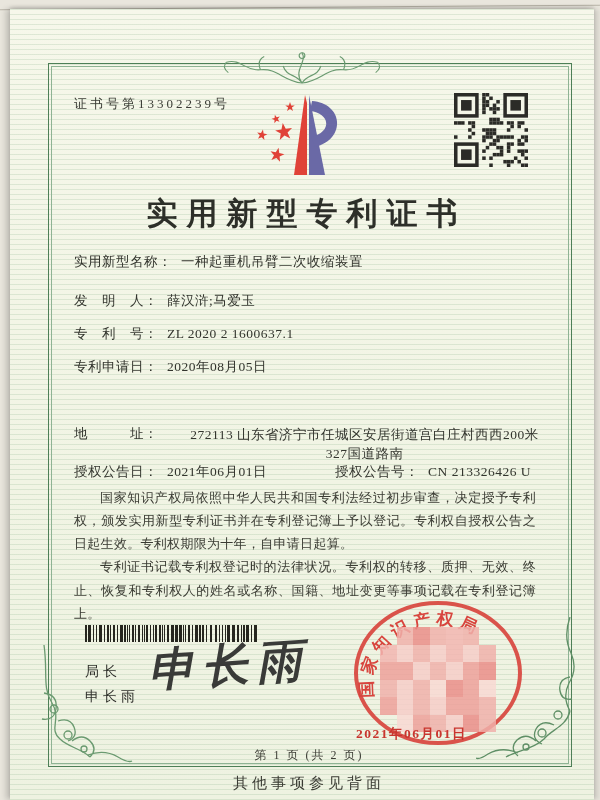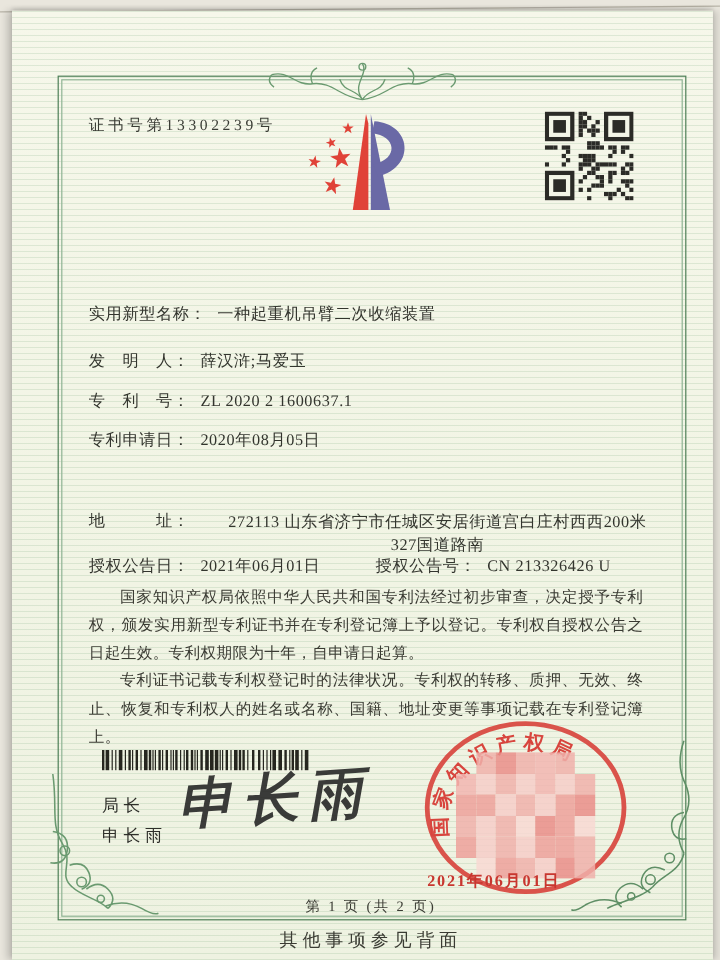--- a/index.html
+++ b/index.html
@@ -33,21 +33,21 @@
   .title{
     position:absolute;left:0;top:184px;width:584px;text-align:center;
     font-size:31px;font-weight:700;letter-spacing:9px;text-indent:9px;color:#2d2f29;
   }
   .row{
     position:absolute;left:64px;right:40px;font-size:13.5px;color:#33352e;
     letter-spacing:.5px;white-space:nowrap;
   }
   .row .lbl{margin-right:9px;}
   .addr-lines{display:inline-block;vertical-align:top;white-space:normal;width:395px;line-height:19px;text-align:center;}
-  .grant-flex{display:flex;gap:46px;align-items:flex-end;}
+  .grant-flex{display:flex;gap:68px;align-items:flex-end;}
   .paras{
     position:absolute;left:64px;top:477px;width:462px;
     font-size:13px;line-height:1.78;color:#3a3b33;text-align:justify;letter-spacing:.3px;
   }
   .paras p{margin:0;text-indent:2em;}
   .barcode{position:absolute;left:75px;top:616px;width:175px;height:17px;}
   .signer{
     position:absolute;left:75px;top:650px;font-size:14px;line-height:25px;
     letter-spacing:4px;color:#2e2f2a;font-family:"Liberation Sans","DejaVu Sans",sans-serif;
   }
@@ -223,20 +223,21 @@
       <rect x="3.5238095238095237" y="3.5238095238095237" width="17.61904761904762" height="17.61904761904762" fill="#f3f5e7"></rect>
       <rect x="7.0476190476190474" y="7.0476190476190474" width="10.571428571428571" height="10.571428571428571" fill="#2b2b27"></rect>
       <rect x="49.33333333333333" y="0" width="24.666666666666664" height="24.666666666666664" fill="#2b2b27"></rect>
       <rect x="52.857142857142854" y="3.5238095238095237" width="17.61904761904762" height="17.61904761904762" fill="#f3f5e7"></rect>
       <rect x="56.38095238095238" y="7.0476190476190474" width="10.571428571428571" height="10.571428571428571" fill="#2b2b27"></rect>
       <rect x="0" y="49.33333333333333" width="24.666666666666664" height="24.666666666666664" fill="#2b2b27"></rect>
       <rect x="3.5238095238095237" y="52.857142857142854" width="17.61904761904762" height="17.61904761904762" fill="#f3f5e7"></rect>
       <rect x="7.0476190476190474" y="56.38095238095238" width="10.571428571428571" height="10.571428571428571" fill="#2b2b27"></rect>
     </svg>
 
+  <div class="title">实用新型专利证书</div>
 
   <div class="row" style="top:244px">
     <span class="lbl">实用新型名称：</span><span>一种起重机吊臂二次收缩装置</span>
   </div>
   <div class="row" style="top:283px">
     <span class="lbl">发　明　人：</span><span>薛汉浒;马爱玉</span>
   </div>
   <div class="row" style="top:316px">
     <span class="lbl">专　利　号：</span><span>ZL 2020 2 1600637.1</span>
   </div>

